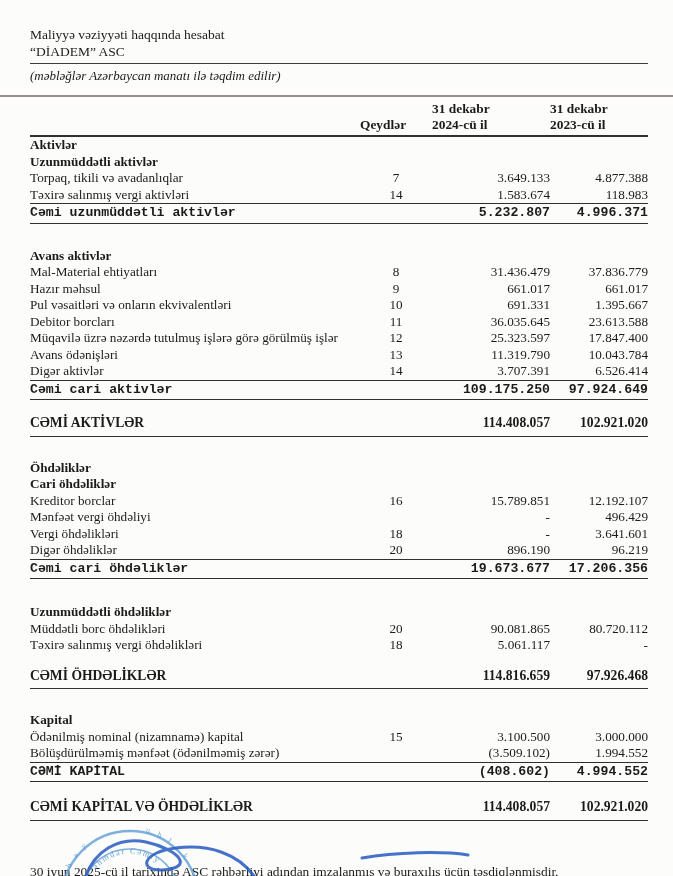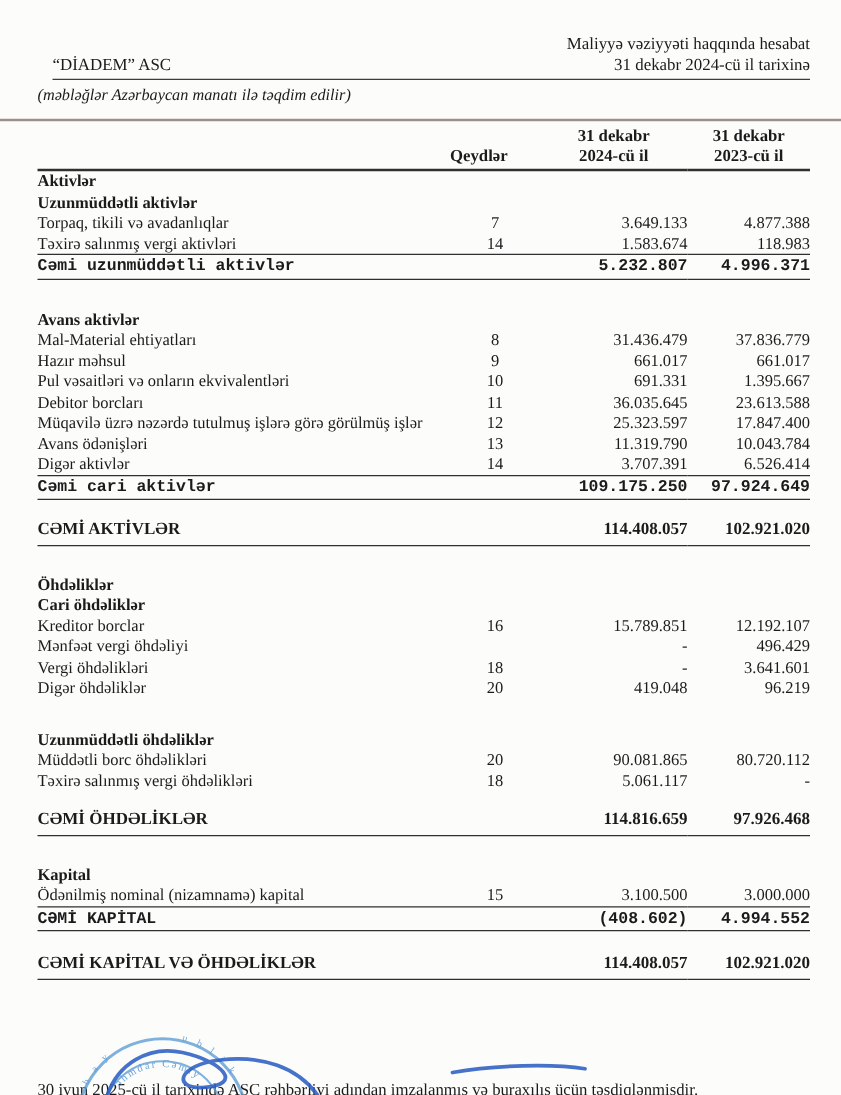--- a/index.html
+++ b/index.html
@@ -2,32 +2,32 @@
 <html><head>
 <meta charset="utf-8">
 <style>
   html,body{margin:0;padding:0;background:#e8e8e8;}
   .page{
     width:673px;height:876px;background:#fcfcfa;position:relative;overflow:hidden;
     font-family:"Liberation Serif","DejaVu Serif",serif;color:#1b1b1b;margin:0 auto;
   }
   
   .header{padding:26px 25px 0 30px;}
-  .hdr-right-1{text-align:right;font-size:13.5px;line-height:17px;}
+  .hdr-right-1{text-align:left;font-size:13.5px;line-height:17px;}
   .hdr-line2{display:flex;justify-content:space-between;align-items:flex-end;
-    border-bottom:1.6px solid #3c3c3c;padding-bottom:3px;font-size:13.5px;line-height:17px;margin-left:12px;}
+    border-bottom:1.6px solid #3c3c3c;padding-bottom:3px;font-size:13.5px;line-height:17px;}
   .currency-note{font-style:italic;font-size:13px;line-height:16px;padding-top:4px;}
   
   .full-rule{height:2px;background:#9b8e8c;margin-top:11px;width:673px;}
   table.statement{border-collapse:collapse;margin:0 25px 0 30px;width:618px;table-layout:fixed;}
   col.c1{width:330px;}col.c2{width:72px;}col.c3{width:118px;}col.c4{width:98px;}
   thead th{font-weight:bold;font-size:13.4px;line-height:15.5px;vertical-align:bottom;
     padding:4px 0 3px 0;border-bottom:2px solid #2f2f2f;}
   th.h-note{text-align:left;}
-  th.h-val{text-align:center;}
+  th.h-val{text-align:left;}
   tbody td{font-size:13.2px;line-height:16.5px;padding:0;vertical-align:middle;}
   td.c-note{text-align:center;}
   td.c-val{text-align:right;}
   tr.row-section td{font-weight:bold;}
   tr.row-total td{font-weight:bold;border-top:1.5px solid #2f2f2f;border-bottom:1.5px solid #2f2f2f;padding:1px 0;font-family:Liberation Mono, monospace;}
   tr.row-grand td{font-weight:bold;border-bottom:1.9px solid #2f2f2f;padding:3px 0 4px 0;font-size:13.6px;}
   td.spacer{padding:0;border:none;}
   
   .footer-note{position:absolute;left:30px;bottom:-5px;font-size:13.4px;line-height:18px;white-space:nowrap;}
   
@@ -36,21 +36,20 @@
 </style>
 </head>
 <body>
 
 <div class="page">
 
   <div class="header">
     <div class="hdr-right-1">Maliyyə vəziyyəti haqqında hesabat</div>
     <div class="hdr-line2">
       <span>“DİADEM” ASC</span>
-      <span>31 dekabr 2024-cü il tarixinə</span>
     </div>
     <div class="currency-note">(məbləğlər Azərbaycan manatı ilə təqdim edilir)</div>
   </div>
 
   <div class="full-rule"></div>
 
   <table class="statement">
     <colgroup>
         <col class="c1">
         <col class="c2">
@@ -197,22 +196,28 @@
         </tr>
         <tr class="row-item">
           <td class="c-label">Vergi öhdəlikləri</td>
           <td class="c-note">18</td>
           <td class="c-val">-</td>
           <td class="c-val">3.641.601</td>
         </tr>
         <tr class="row-item">
           <td class="c-label">Digər öhdəliklər</td>
           <td class="c-note">20</td>
-          <td class="c-val">419.048</td>
+          <td class="c-val">896.190</td>
           <td class="c-val">96.219</td>
+        </tr>
+        <tr class="row-total">
+          <td class="c-label">Cəmi cari öhdəliklər</td>
+          <td class="c-note"></td>
+          <td class="c-val">19.673.677</td>
+          <td class="c-val">17.206.356</td>
         </tr>
         <tr class="row-spacer">
           <td colspan="4" class="spacer" style="height: 25px;"></td>
         </tr>
         <tr class="row-section">
           <td class="c-label">Uzunmüddətli öhdəliklər</td>
           <td class="c-note"></td>
           <td class="c-val"></td>
           <td class="c-val"></td>
         </tr>
@@ -244,20 +249,26 @@
           <td class="c-label">Kapital</td>
           <td class="c-note"></td>
           <td class="c-val"></td>
           <td class="c-val"></td>
         </tr>
         <tr class="row-item">
           <td class="c-label">Ödənilmiş nominal (nizamnamə) kapital</td>
           <td class="c-note">15</td>
           <td class="c-val">3.100.500</td>
           <td class="c-val">3.000.000</td>
+        </tr>
+        <tr class="row-item">
+          <td class="c-label">Bölüşdürülməmiş mənfəət (ödənilməmiş zərər)</td>
+          <td class="c-note"></td>
+          <td class="c-val">(3.509.102)</td>
+          <td class="c-val">1.994.552</td>
         </tr>
         <tr class="row-total">
           <td class="c-label">CƏMİ KAPİTAL</td>
           <td class="c-note"></td>
           <td class="c-val">(408.602)</td>
           <td class="c-val">4.994.552</td>
         </tr>
         <tr class="row-spacer">
           <td colspan="4" class="spacer" style="height: 14px;"></td>
         </tr>

